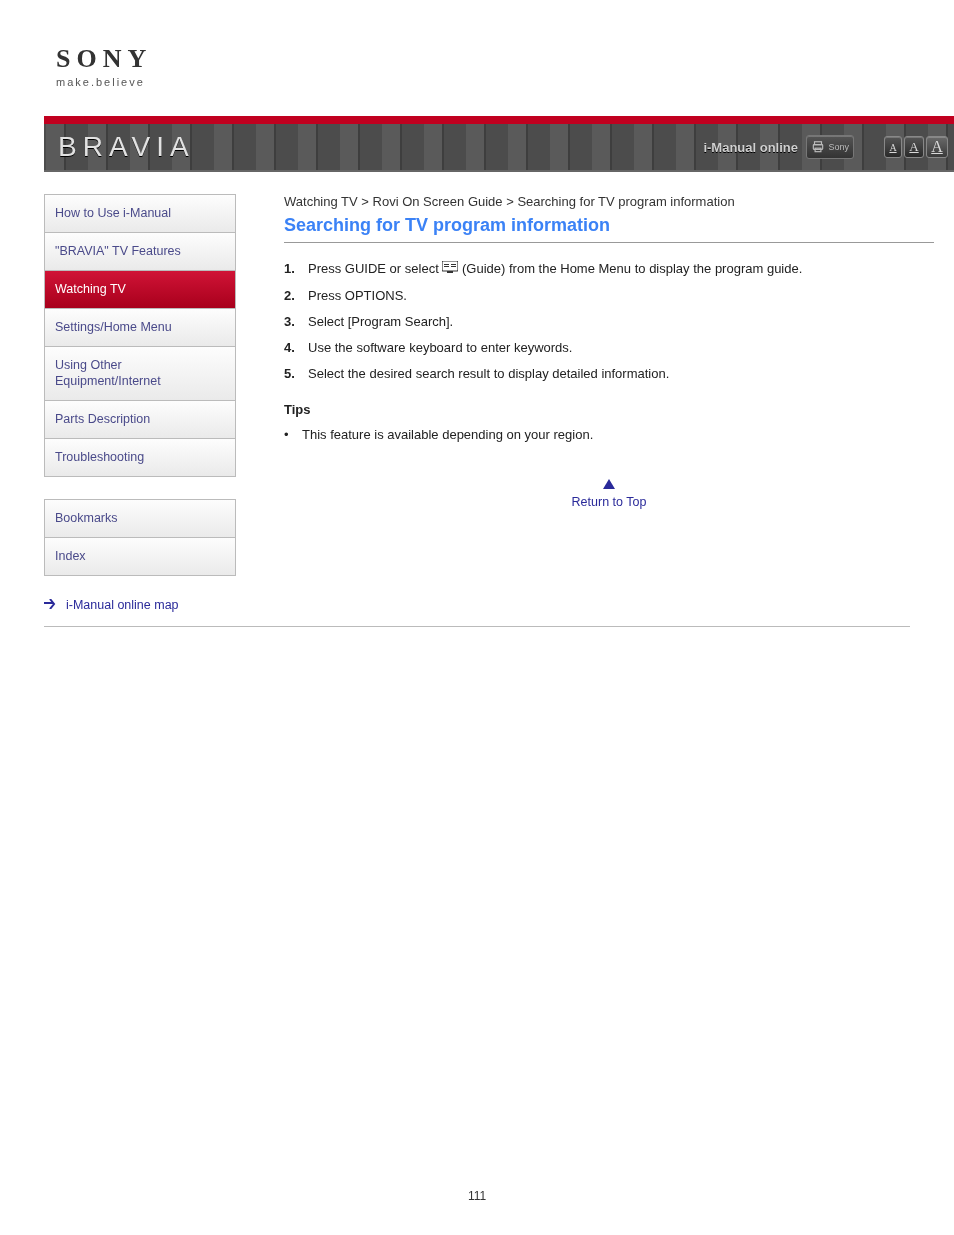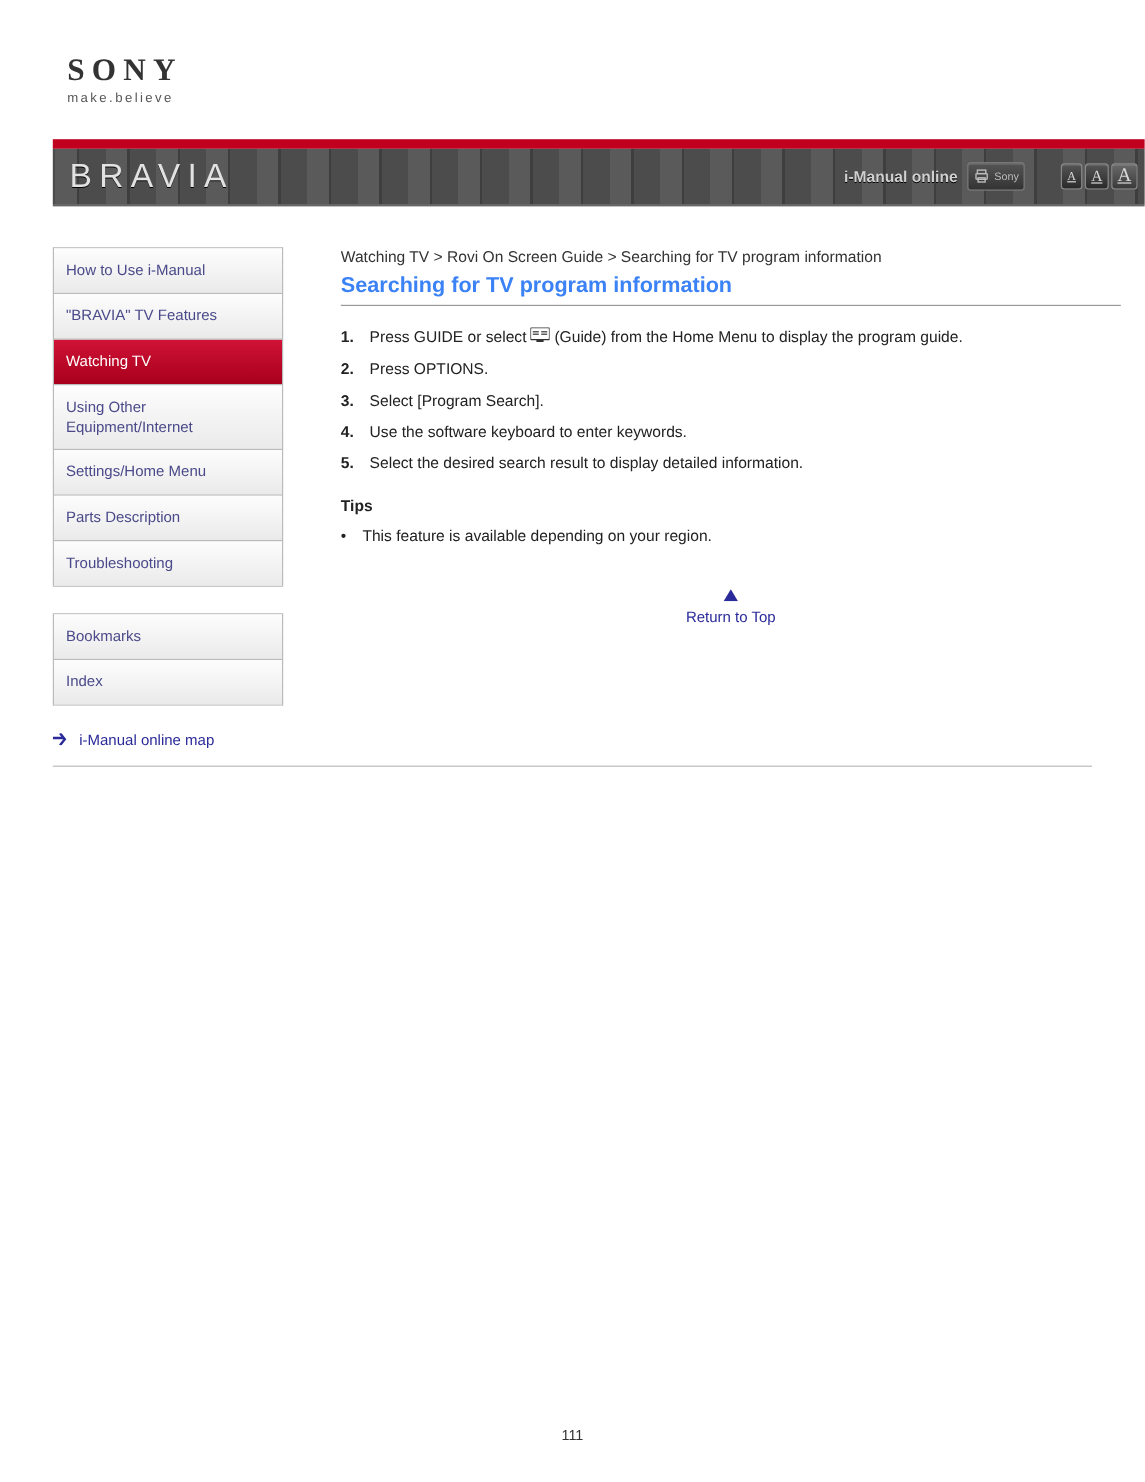--- a/index.html
+++ b/index.html
@@ -90,21 +90,21 @@
     font-family: "Times New Roman", serif;
     display:flex; align-items:center; justify-content:center;
     box-shadow: inset 0 1px 0 rgba(255,255,255,.2);
     text-decoration: underline;
   }
   .fs-s { width:18px; font-size:10px; }
   .fs-m { width:20px; font-size:13px; }
   .fs-l { width:22px; font-size:16px; background:linear-gradient(#6a6a6a,#3a3a3a); }
 
   
-  .cols { display:flex; width: calc(100% - 44px); margin-left:44px; padding-top: 34px; }
+  .cols { display:flex; width: calc(100% - 44px); margin-left:44px; padding-top: 22px; }
   .sidebar { width: 192px; flex: 0 0 192px; }
   .content { flex: 1; padding-left: 48px; padding-right: 20px; }
 
   
   .nav-list { border:1px solid #bbb; }
   .nav-item {
     border-top:1px solid #bbb;
     background: linear-gradient(#fdfdfd,#eaeaea);
     padding: 10px 10px;
     font-size: 12.5px;
@@ -227,22 +227,22 @@
       </div>
     </div>
   </div>
 
   <div class="cols">
     <div class="sidebar">
       <div class="nav-list">
         <div class="nav-item"><span>How to Use i-Manual</span></div>
         <div class="nav-item"><span>"BRAVIA" TV Features</span></div>
         <div class="nav-item active"><span>Watching TV</span></div>
+        <div class="nav-item"><span>Settings/Home Menu</span></div>
         <div class="nav-item"><span>Using Other Equipment/Internet</span></div>
-        <div class="nav-item"><span>Settings/Home Menu</span></div>
         <div class="nav-item"><span>Parts Description</span></div>
         <div class="nav-item"><span>Troubleshooting</span></div>
       </div>
 
       <div class="nav-box-2">
         <div class="nav-item"><span>Bookmarks</span></div>
         <div class="nav-item" style="border-top:1px solid #bbb"><span>Index</span></div>
       </div>
 
       <div class="trademark-link">

